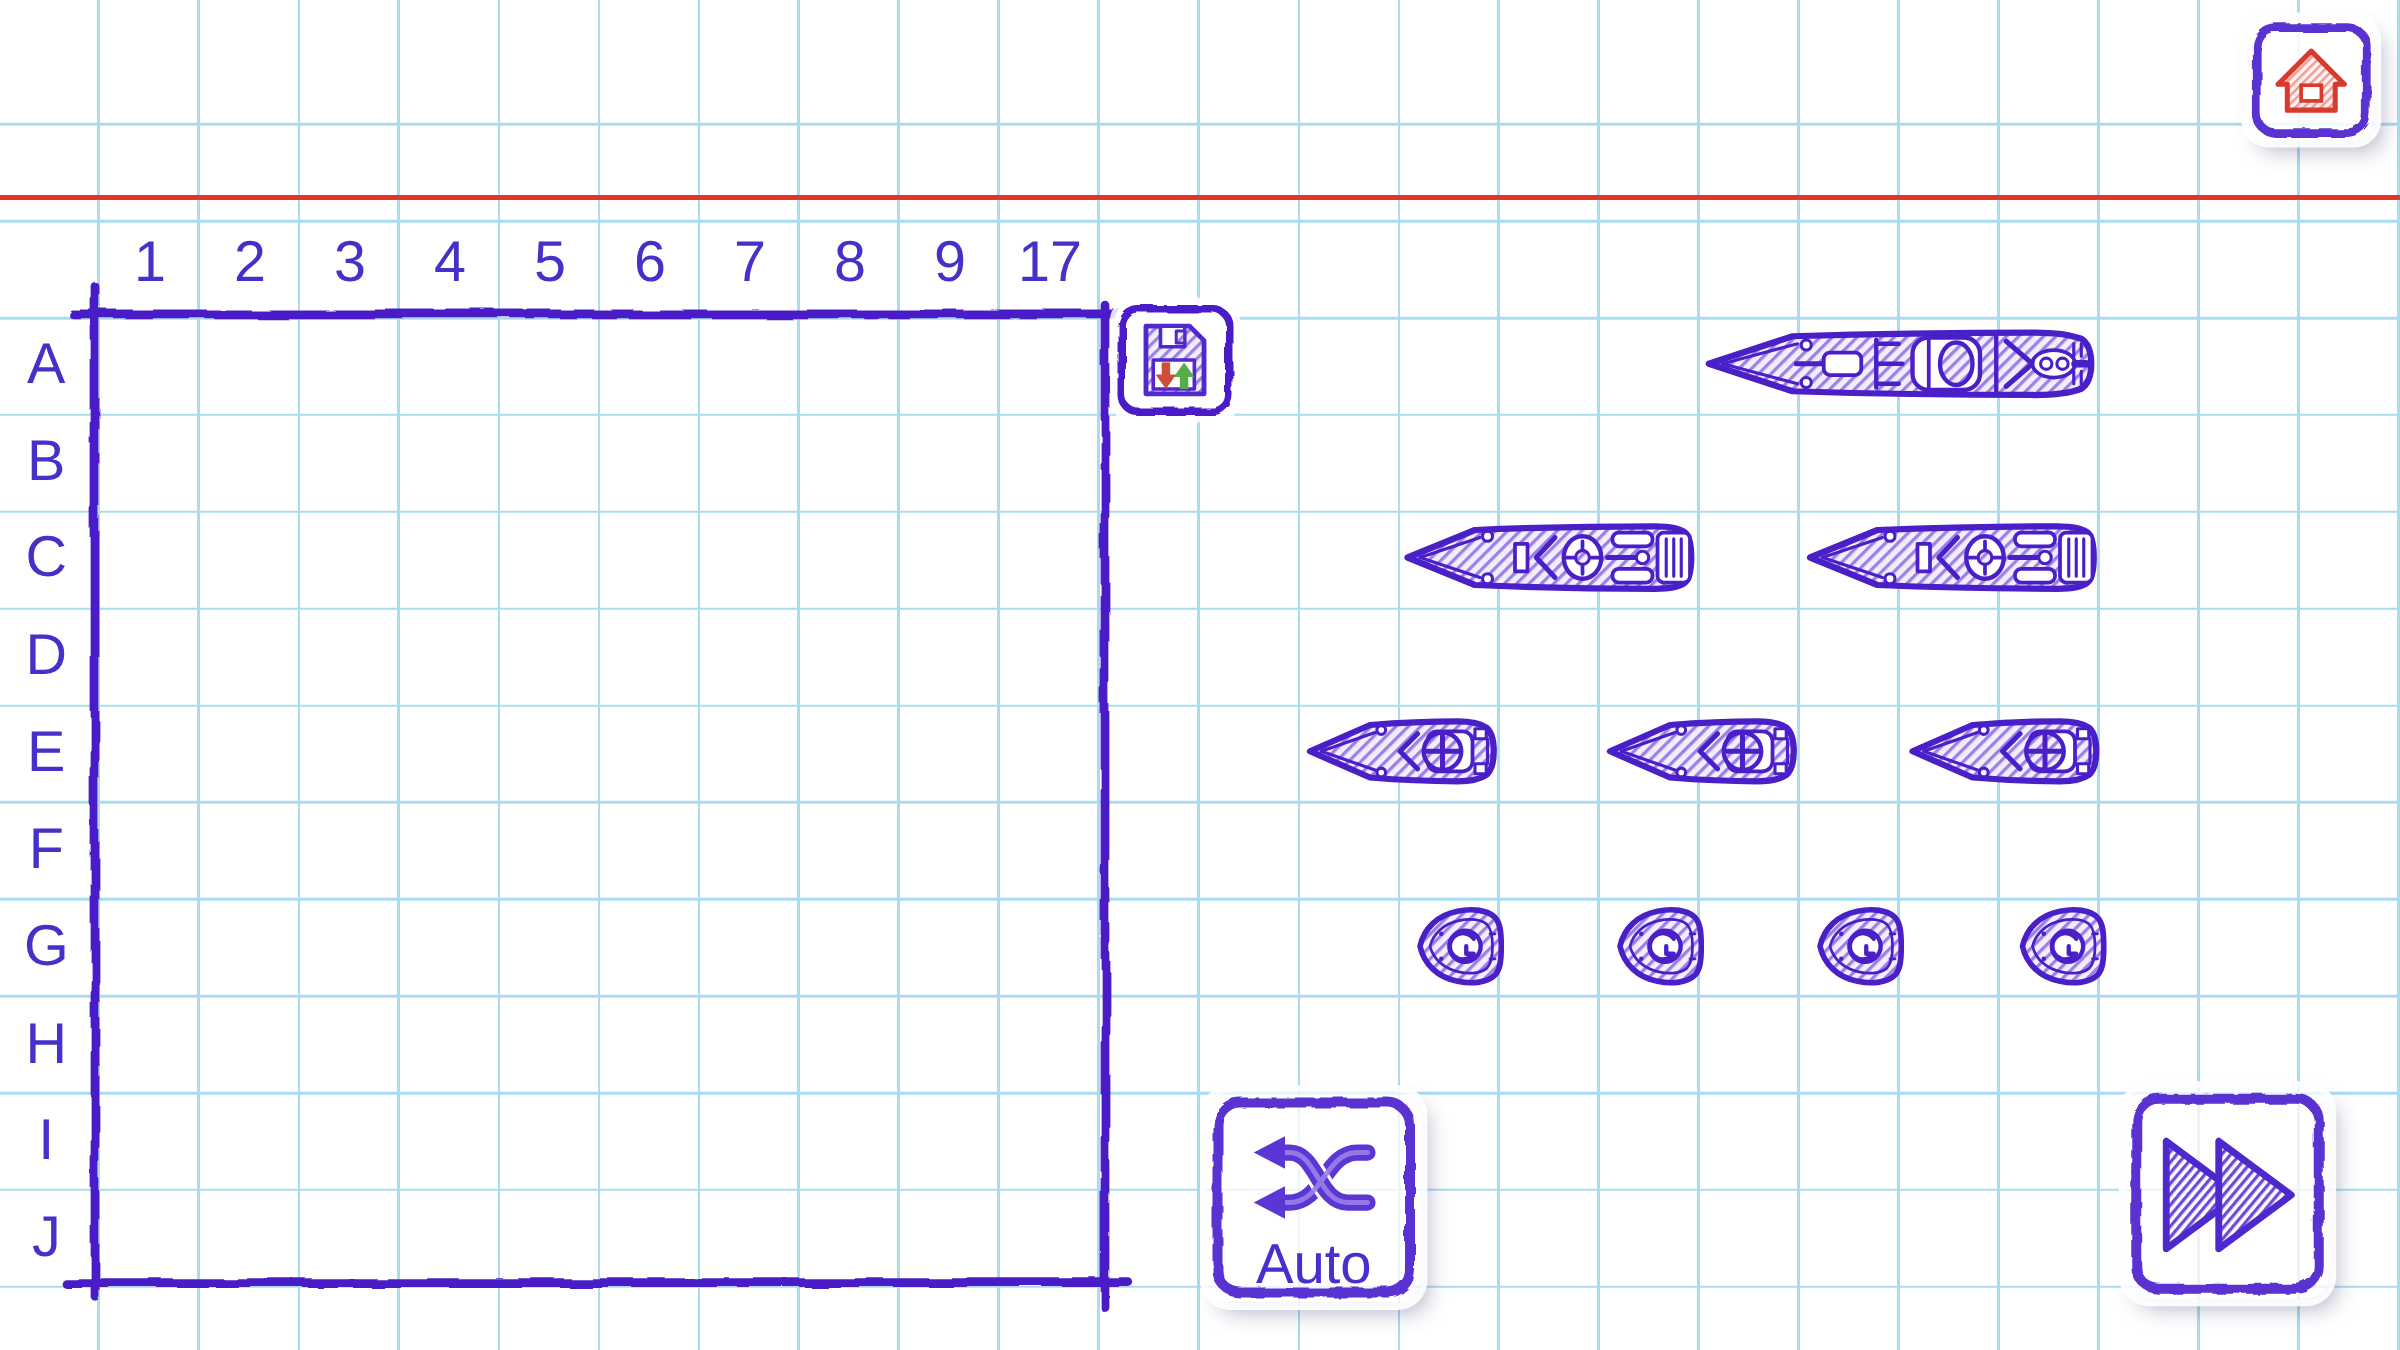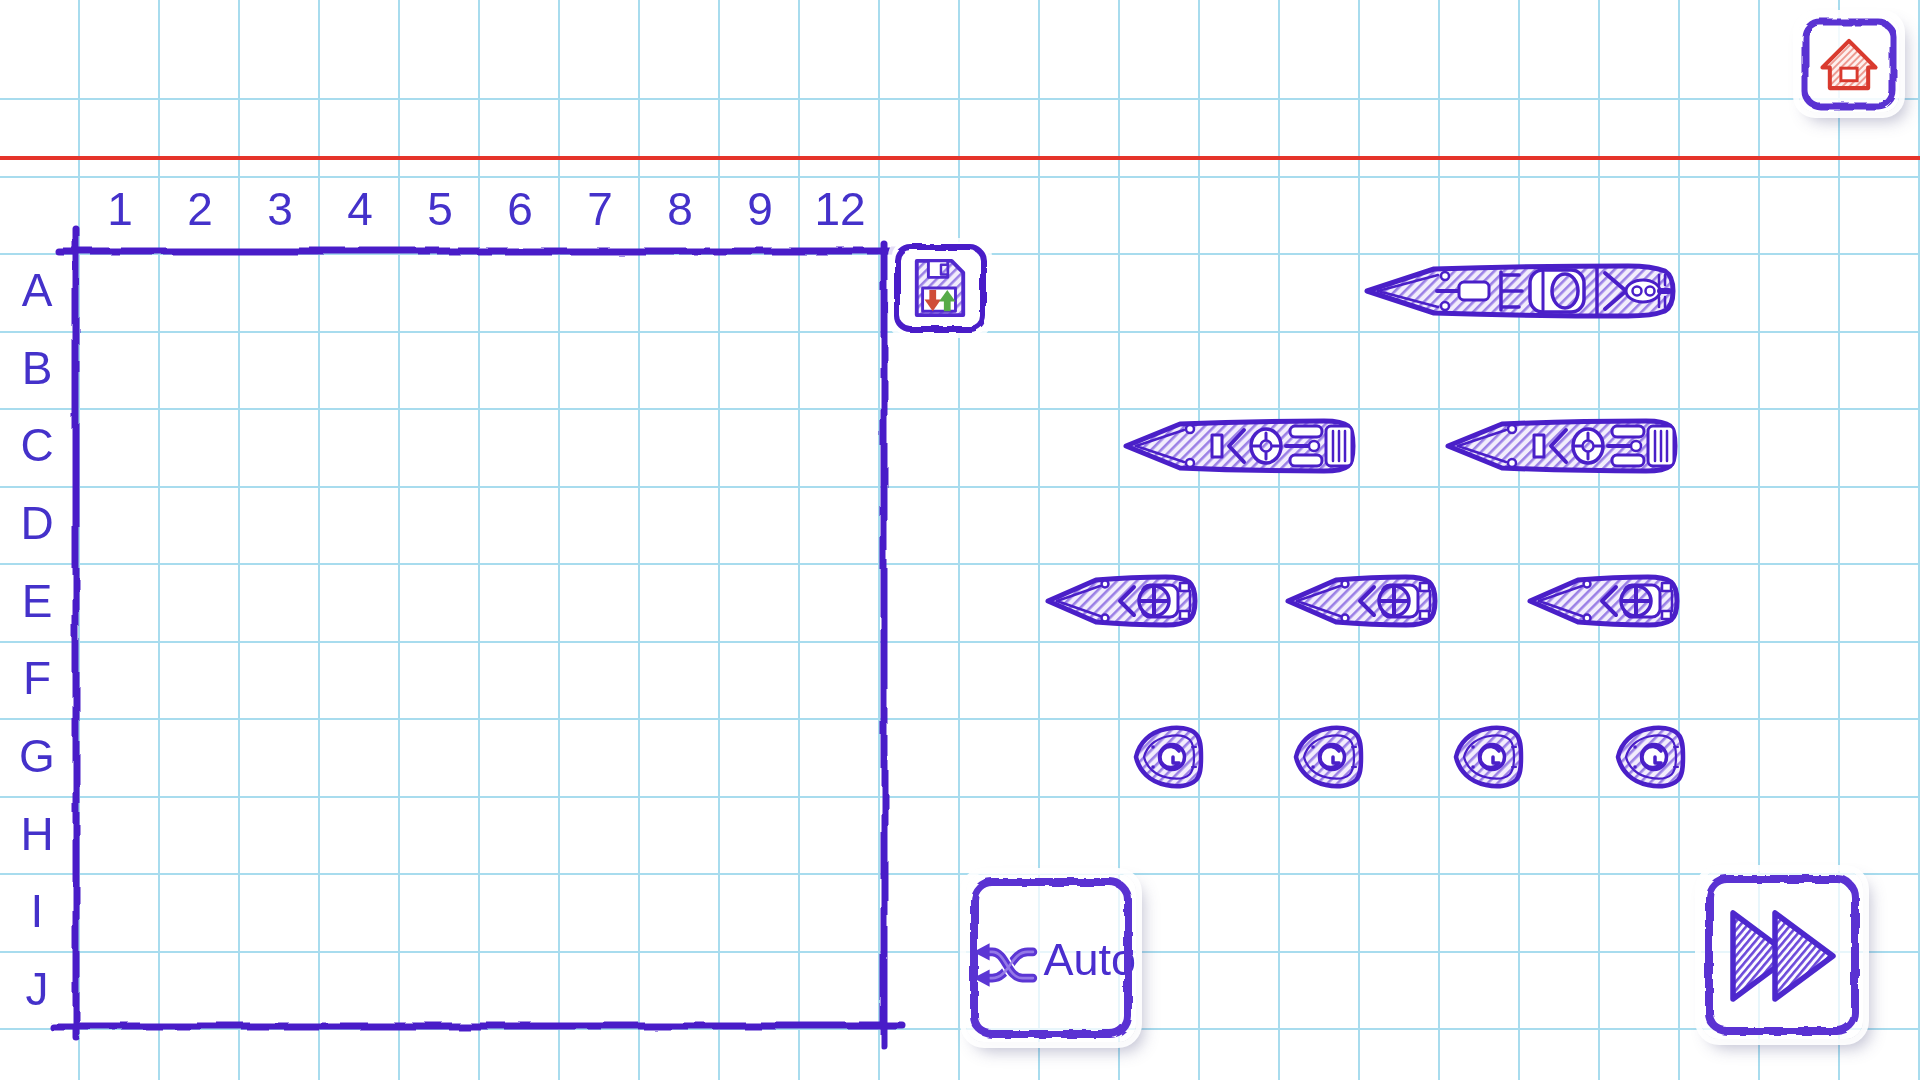--- a/index.html
+++ b/index.html
@@ -35,21 +35,21 @@
   .board-grid {
     position:absolute; left:78px; top:251px; width:800px; height:775px;
     background:transparent;
   }
   .ship { position:absolute; cursor:grab; }
   .btn {
     position:absolute;
     border-radius:18px;
     background:rgba(255,255,255,0.74);
     box-shadow:0 0 0 6px rgba(255,255,255,0.92), 7px 9px 16px rgba(70,70,120,0.35);
-    display:flex; flex-direction:row; align-items:center; justify-content:center;
+    display:flex; flex-direction:column; align-items:center; justify-content:center;
     cursor:pointer;
   }
   .btn .edge { position:absolute; left:0; top:0; width:100%; height:100%; pointer-events:none; }
   #save-button {
     left:892px; top:242px; width:96px; height:92px;
     background:#ffffff; border-radius:14px;
     box-shadow:0 0 0 4px rgba(255,255,255,0.85);
   }
   #home-button { left:1799px; top:16px; width:100px; height:96px; border-radius:16px; background:rgba(255,255,255,0.85); }
   #auto-button { left:966px; top:874px; width:170px; height:168px; }
@@ -171,21 +171,21 @@
 
 <div>1</div>
     <div>2</div>
     <div>3</div>
     <div>4</div>
     <div>5</div>
     <div>6</div>
     <div>7</div>
     <div>8</div>
     <div>9</div>
-    <div>12</div>
+    <div>17</div>
   </div>
 <div class="row-labels">
 
 <div>A</div>
     <div>B</div>
     <div>C</div>
     <div>D</div>
     <div>E</div>
     <div>F</div>
     <div>G</div>

